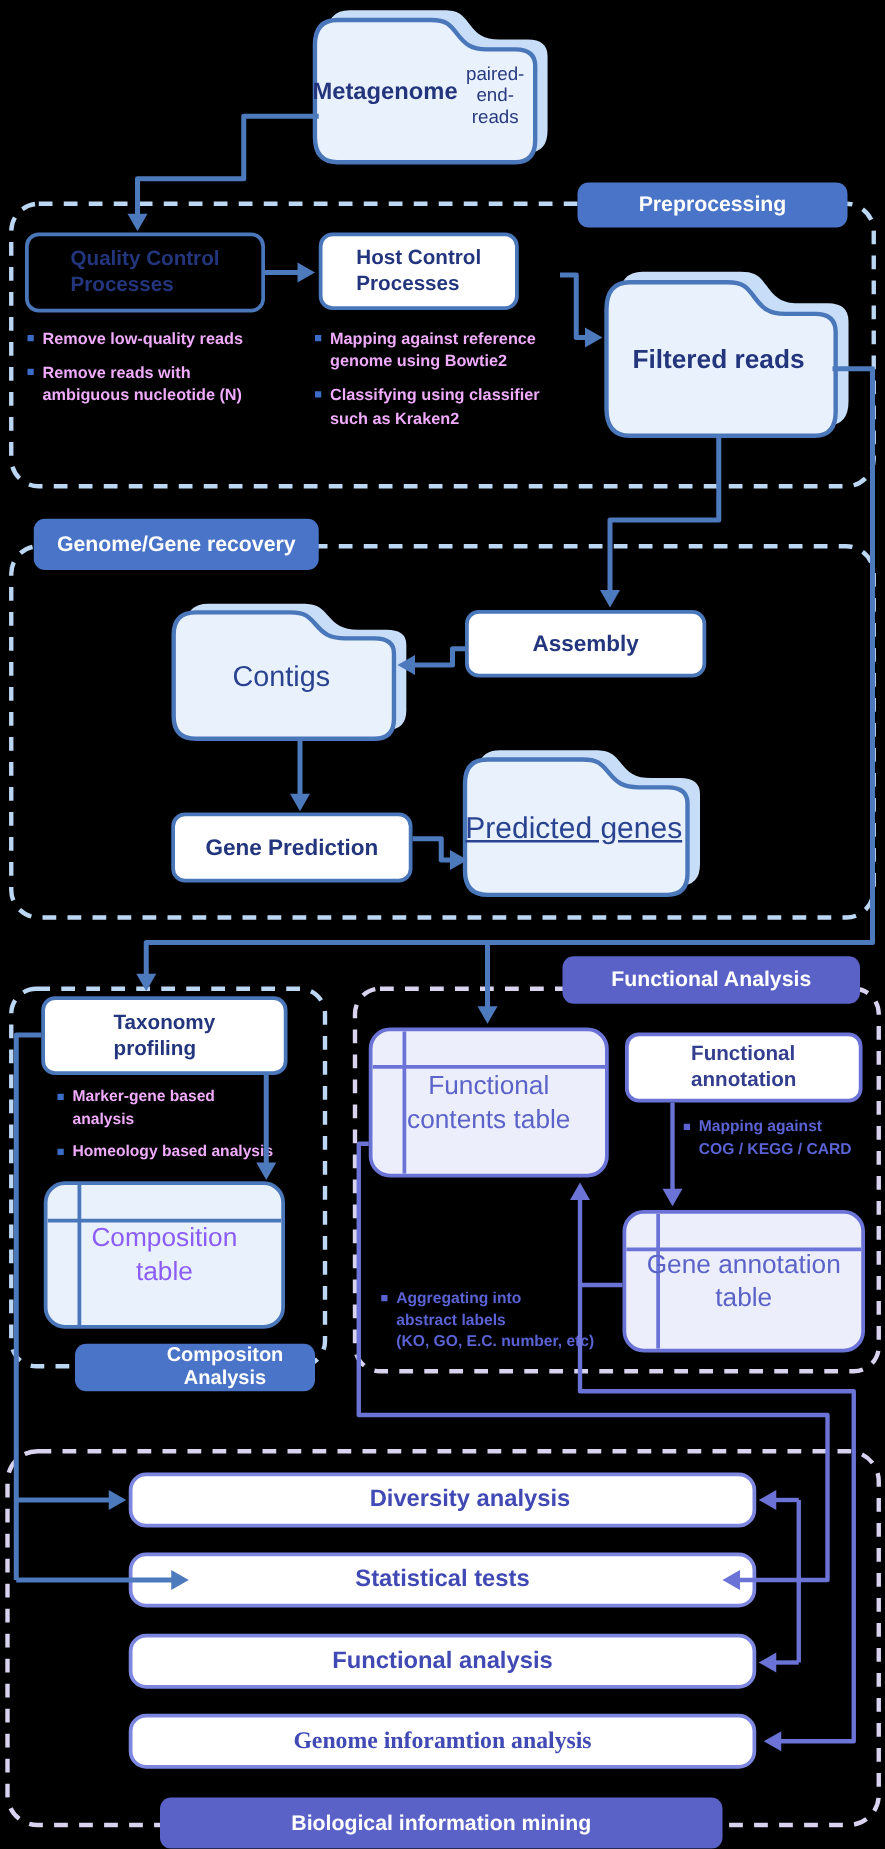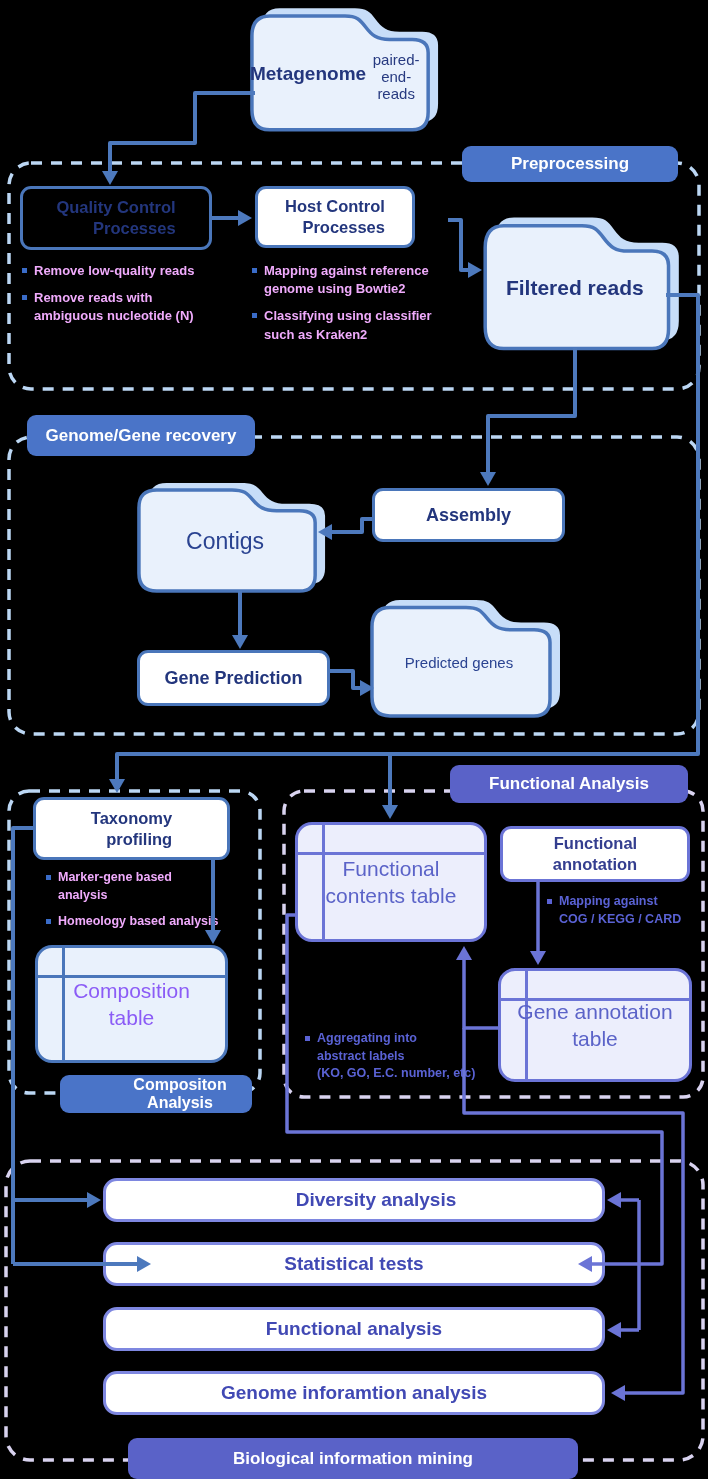--- a/index.html
+++ b/index.html
@@ -14,21 +14,21 @@
   .folder{z-index:2;}
   .folder svg{position:absolute;left:0;top:0;width:100%;height:100%;}
   .folder .flabel{position:absolute;left:2%;right:9%;top:10%;bottom:2%;
                   display:flex;flex-direction:row;align-items:center;justify-content:center;
                   text-align:center;z-index:3;}
   .ftitle{font-weight:bold;color:#23367d;font-size:19px;}
   .fsub{color:#273a80;font-size:15px;margin-top:4px;}
   .fplain{color:#2a4391;font-size:23px;}
   
   .wbox{background:#fff;border:3px solid #4a76ba;border-radius:11px;
-        display:flex;align-items:center;justify-content:center;text-align:right;
+        display:flex;align-items:center;justify-content:center;text-align:left;
         font-weight:bold;color:#23367d;font-size:16.5px;line-height:1.25;z-index:3;}
   .obox{background:transparent;}
   .pbox{border-color:#6b74d6;color:#343e8f;}
   
   .pill{display:flex;align-items:center;justify-content:center;text-align:center;
         color:#fff;font-weight:bold;font-size:17px;border-radius:9px;z-index:4;}
   .pill-blue{background:#4a74c8;}
   .pill-purple{background:#5a62c8;}
   
   .dtable{border-radius:17px;display:flex;align-items:center;justify-content:center;
@@ -94,21 +94,21 @@
       <div class="fplain">Contigs</div>
     </div>
   </div>
 
   <div class="abs folder" style="left:366px;top:598px;width:200px;height:120px;">
     <svg viewBox="0 0 200 113" preserveAspectRatio="none">
       <path d="M 24 2 H 100 C 112 2 115 5 121 12 C 127 19 132 23 145 23 H 168 Q 184 23 184 35 V 88 Q 184 104 168 104 H 24 Q 6 104 6 86 V 20 Q 6 2 24 2 Z" transform="translate(10,0)" fill="#c7ddf8"></path>
       <path d="M 24 2 H 100 C 112 2 115 5 121 12 C 127 19 132 23 145 23 H 168 Q 184 23 184 35 V 88 Q 184 104 168 104 H 24 Q 6 104 6 86 V 20 Q 6 2 24 2 Z" transform="translate(0,7)" fill="#e9f1fc" stroke="#4a76ba" stroke-width="3.5" vector-effect="non-scaling-stroke"></path>
     </svg>
     <div class="flabel">
-      <div class="fplain" style="font-size:15px;">Predicted genes</div>
+      <div class="fplain" style="font-size:24px;text-decoration:underline;">Predicted genes</div>
     </div>
   </div>
 
   <div class="abs pill pill-blue" style="left:462px;top:146px;width:216px;height:36px;">
     <span class="pre">Preprocessing</span>
   </div>
   <div class="abs pill pill-blue" style="left:27px;top:415px;width:228px;height:41px;">
     <span class="pre">Genome/Gene recovery</span>
   </div>
   <div class="abs pill pill-blue" style="left:60px;top:1075px;width:192px;height:38px;font-size:16px;padding-left:48px;">
@@ -215,21 +215,21 @@
 
   <div class="abs bbox" style="left:103px;top:1178px;width:502px;height:44px;padding-left:44px;">
     <span class="pre">Diversity analysis</span>
   </div>
   <div class="abs bbox" style="left:103px;top:1242px;width:502px;height:44px;">
     <span class="pre">Statistical tests</span>
   </div>
   <div class="abs bbox" style="left:103px;top:1307px;width:502px;height:44px;">
     <span class="pre">Functional analysis</span>
   </div>
-  <div class="abs bbox" style="left:103px;top:1371px;width:502px;height:44px;">
+  <div class="abs bbox" style="left:103px;top:1371px;width:502px;height:44px;font-family:Liberation Serif, serif;">
     <span class="pre">Genome inforamtion analysis</span>
   </div>
 
   <svg id="connectors" class="layer" viewBox="0 0 708 1479">
     <g stroke="#4d79bd" stroke-width="4" fill="none" stroke-linejoin="round">
       <path d="M255,93 L195,93 L195,143 L110,143 L110,172"></path>
       <path d="M212,218 L240,218"></path>
       <path d="M448,220 L461,220 L461,270 L470,270"></path>
       <path d="M575,348 L575,416 L488,416 L488,474"></path>
       <path d="M666,295 L698,295 L698,754 L117,754 L117,781"></path>

